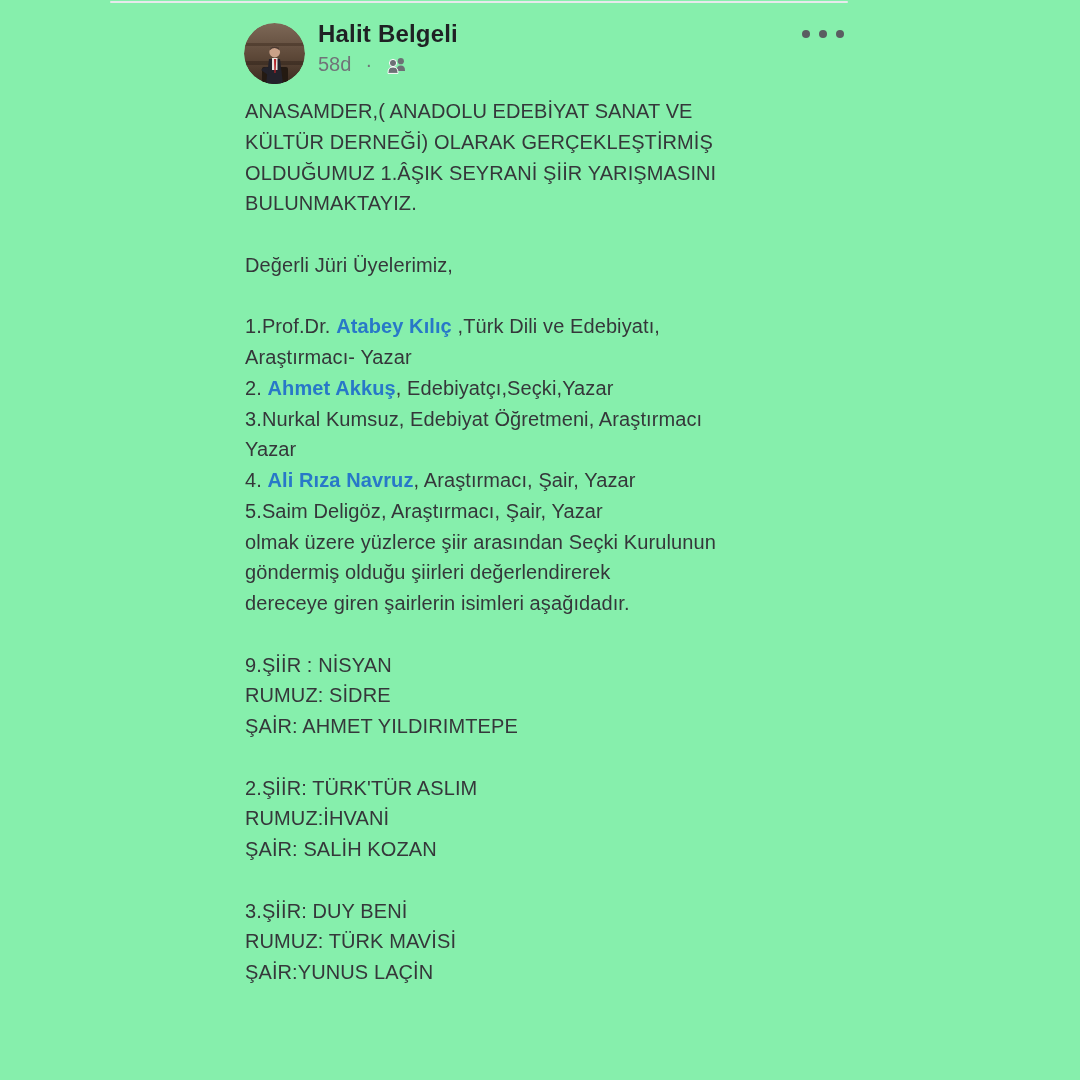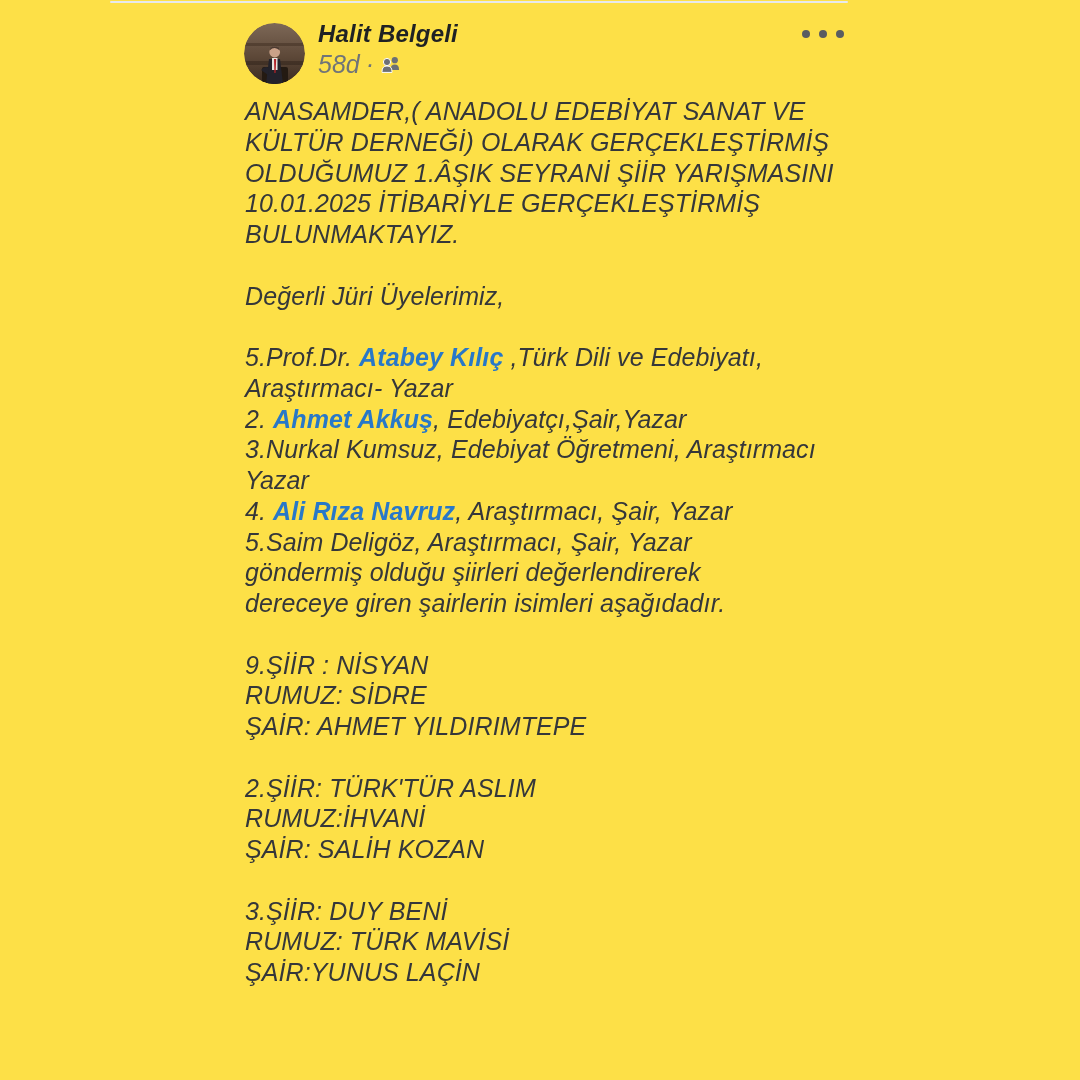--- a/index.html
+++ b/index.html
@@ -1,40 +1,40 @@
 <!DOCTYPE html>
 <html lang="tr" style="--author: #1f2124; --text: #35373a; --muted: #707478; --mention: #2878c8;"><head>
 <meta charset="utf-8">
 <style>
   * { margin:0; padding:0; box-sizing:border-box; }
   html,body { width:1080px; height:1080px; background:#ffffff;
               font-family:"Liberation Sans", sans-serif; }
-  .page { position:relative; width:1080px; height:1080px; background:#fde047; overflow:hidden;font-style:italic; }
+  .page { position:relative; width:1080px; height:1080px; background:#86efac; overflow:hidden; }
 
   .top-divider { position:absolute; left:110px; top:1px; width:738px; height:2px;
                  background:#e7e9ec; border-radius:1px; }
 
   
   .post-header { position:absolute; left:244px; top:20px; width:600px; height:66px; }
   .avatar { position:absolute; left:0; top:3px; width:61px; height:61px; border-radius:50%;
             overflow:hidden; cursor:pointer; }
   .author-name { position:absolute; left:74px; top:0px; font-size:24px; font-weight:bold;
                  color:var(--author); letter-spacing:0.2px; cursor:pointer; }
   .meta-row { position:absolute; left:74px; top:33px; height:26px; display:flex;
-              align-items:flex-end; gap:6px; color:var(--muted); font-size:25px; }
+              align-items:flex-start; gap:14px; color:var(--muted); font-size:20px; }
   .friends-icon { display:inline-block; margin-top:3px; }
 
   .menu-button { position:absolute; left:795px; top:18px; width:56px; height:32px;
                  display:flex; align-items:center; justify-content:center; gap:9px;
                  cursor:pointer; border-radius:6px; }
   .menu-button .dot { width:8px; height:8px; border-radius:50%; background:#5a5d61; }
 
   
   .post-body { position:absolute; left:245px; top:96px; width:620px; }
-  .line { min-height:30.75px; line-height:30.75px; font-size:25px; color:var(--text);
+  .line { min-height:30.75px; line-height:30.75px; font-size:20px; color:var(--text);
           white-space:nowrap; letter-spacing:0.1px; }
   .mention { color:var(--mention); font-weight:bold; cursor:pointer; }
 </style>
 </head>
 <body>
 
 <div class="page">
 
   <div class="top-divider"></div>
 
@@ -88,32 +88,32 @@
   <div class="menu-button">
     <span class="dot"></span>
     <span class="dot"></span>
     <span class="dot"></span>
   </div>
 
   <div class="post-body">
       <div class="line"><span>ANASAMDER,( ANADOLU EDEBİYAT SANAT VE</span></div>
       <div class="line"><span>KÜLTÜR DERNEĞİ) OLARAK GERÇEKLEŞTİRMİŞ</span></div>
       <div class="line"><span>OLDUĞUMUZ 1.ÂŞIK SEYRANİ ŞİİR YARIŞMASINI</span></div>
-      <div class="line"><span>10.01.2025 İTİBARİYLE GERÇEKLEŞTİRMİŞ</span></div>
       <div class="line"><span>BULUNMAKTAYIZ.</span></div>
       <div class="line"></div>
       <div class="line"><span>Değerli Jüri Üyelerimiz,</span></div>
       <div class="line"></div>
-      <div class="line"><span>5.Prof.Dr. </span><span class="mention">Atabey Kılıç</span><span> ,Türk Dili ve Edebiyatı,</span></div>
+      <div class="line"><span>1.Prof.Dr. </span><span class="mention">Atabey Kılıç</span><span> ,Türk Dili ve Edebiyatı,</span></div>
       <div class="line"><span>Araştırmacı- Yazar</span></div>
-      <div class="line"><span>2. </span><span class="mention">Ahmet Akkuş</span><span>, Edebiyatçı,Şair,Yazar</span></div>
+      <div class="line"><span>2. </span><span class="mention">Ahmet Akkuş</span><span>, Edebiyatçı,Seçki,Yazar</span></div>
       <div class="line"><span>3.Nurkal Kumsuz, Edebiyat Öğretmeni, Araştırmacı</span></div>
       <div class="line"><span>Yazar</span></div>
       <div class="line"><span>4. </span><span class="mention">Ali Rıza Navruz</span><span>, Araştırmacı, Şair, Yazar</span></div>
       <div class="line"><span>5.Saim Deligöz, Araştırmacı, Şair, Yazar</span></div>
+      <div class="line"><span>olmak üzere yüzlerce şiir arasından Seçki Kurulunun</span></div>
       <div class="line"><span>göndermiş olduğu şiirleri değerlendirerek</span></div>
       <div class="line"><span>dereceye giren şairlerin isimleri aşağıdadır.</span></div>
       <div class="line"></div>
       <div class="line"><span>9.ŞİİR : NİSYAN</span></div>
       <div class="line"><span>RUMUZ: SİDRE</span></div>
       <div class="line"><span>ŞAİR: AHMET YILDIRIMTEPE</span></div>
       <div class="line"></div>
       <div class="line"><span>2.ŞİİR: TÜRK'TÜR ASLIM</span></div>
       <div class="line"><span>RUMUZ:İHVANİ</span></div>
       <div class="line"><span>ŞAİR: SALİH KOZAN</span></div>

